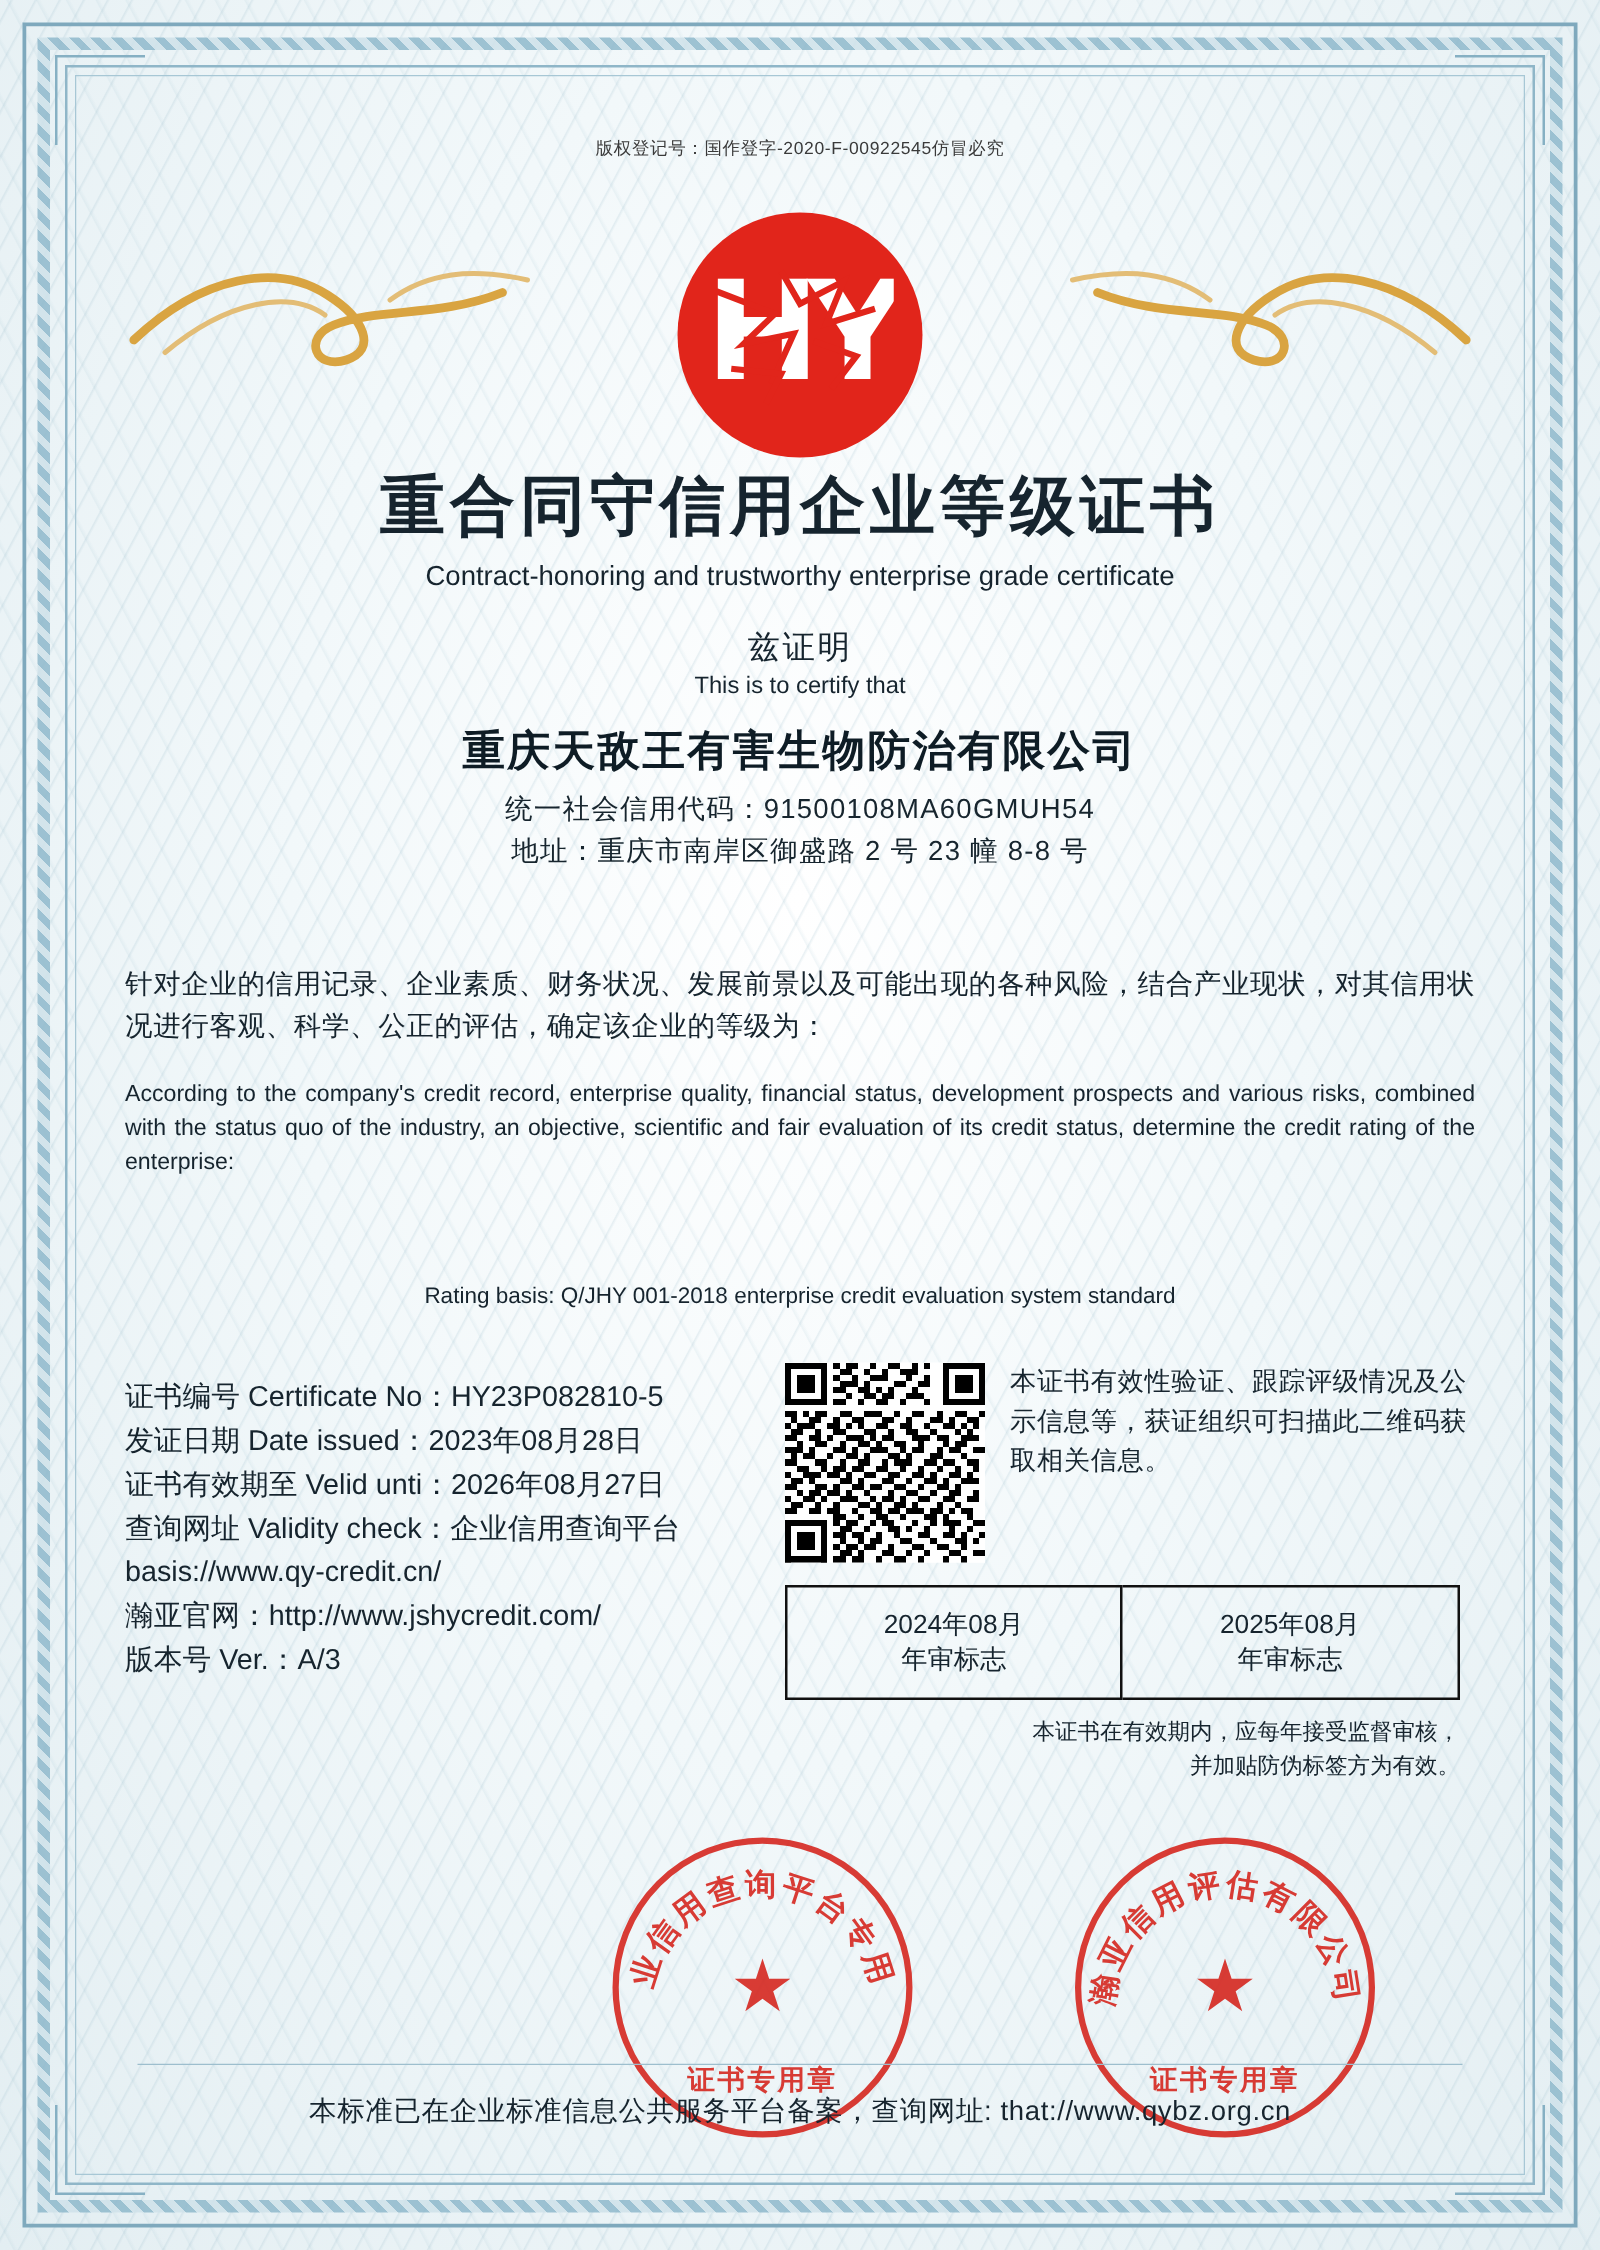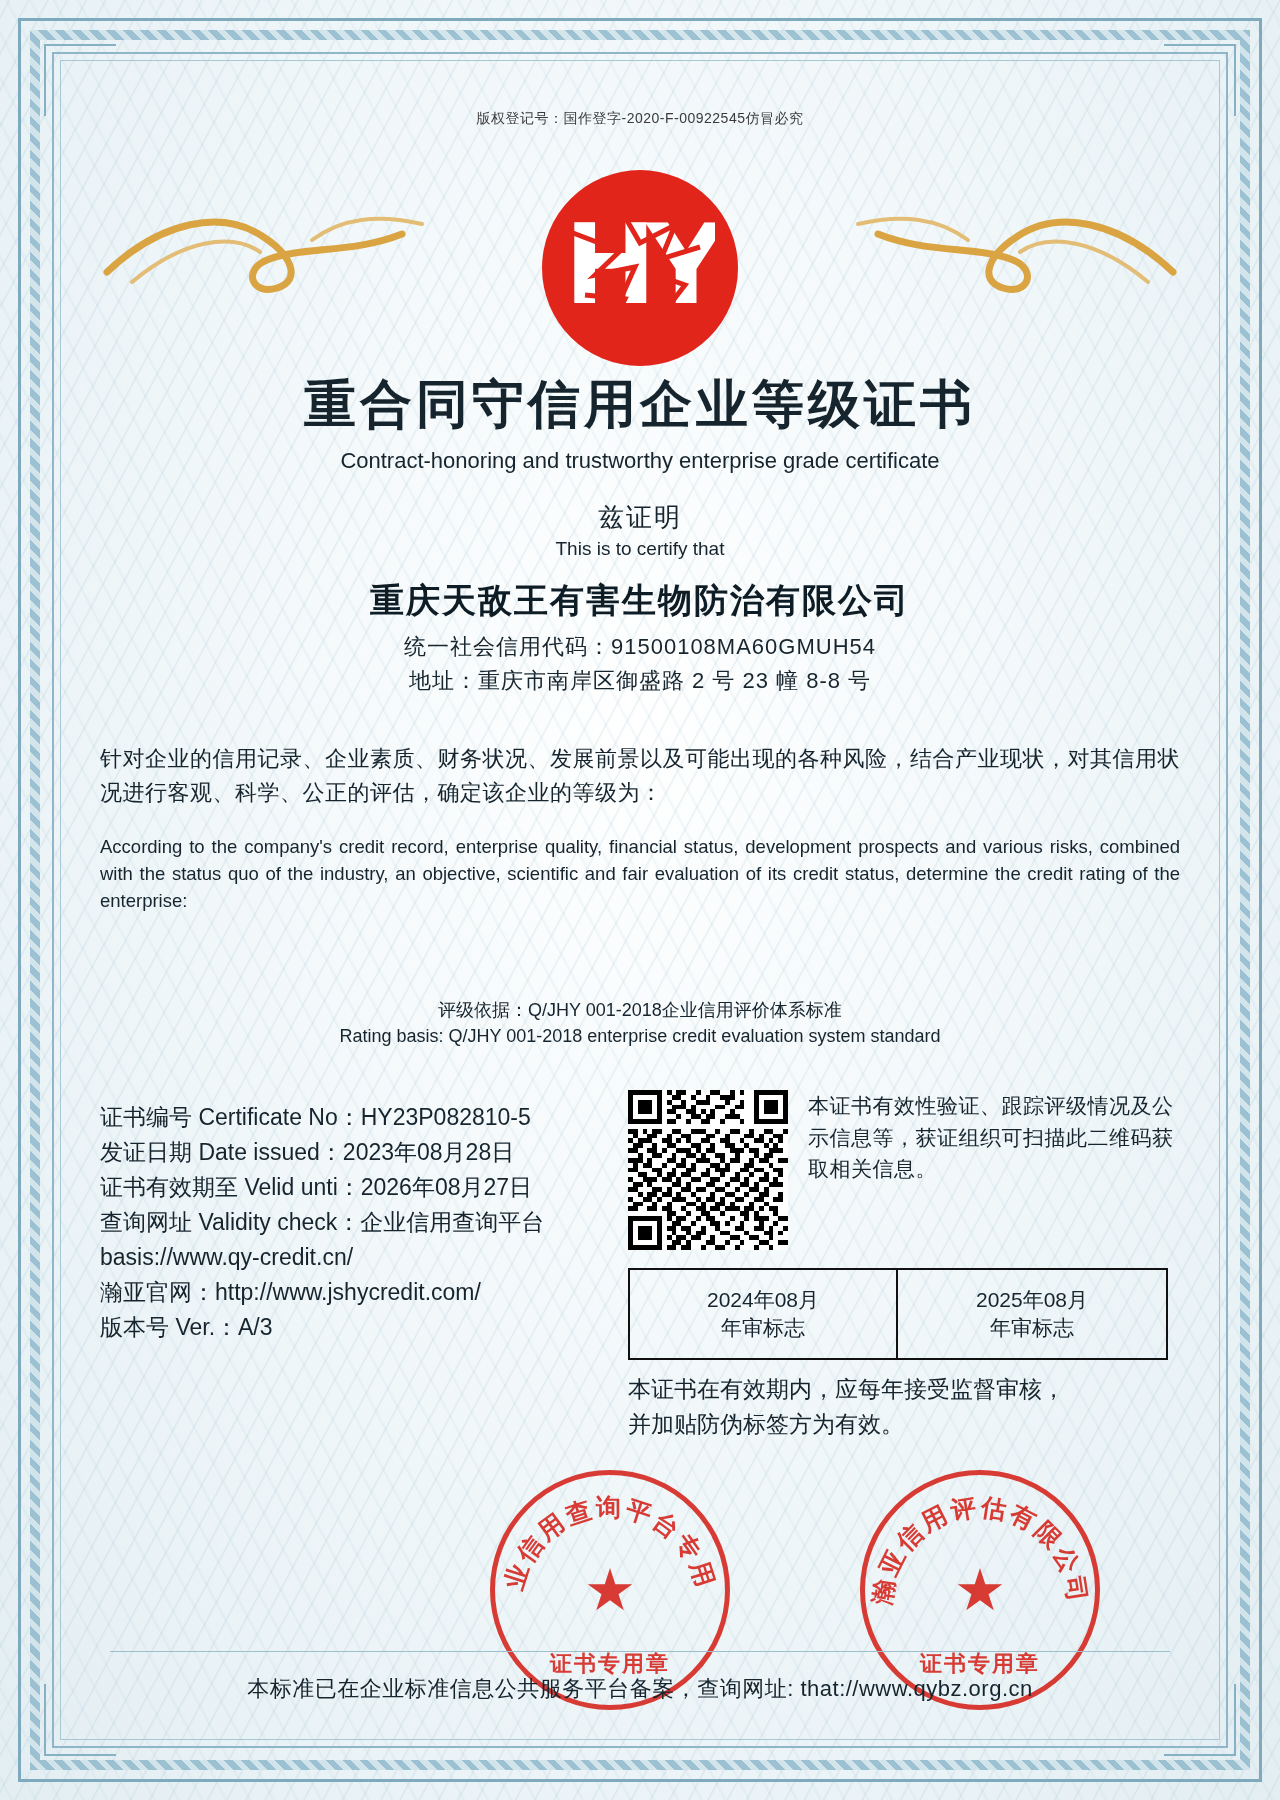--- a/index.html
+++ b/index.html
@@ -121,20 +121,21 @@
     position:absolute;top:596px;left:0;right:0;text-align:center;
     font-size:22px;color:#17252e;letter-spacing:1px;
   }
 
   .para{
     position:absolute;top:672px;left:30px;right:30px;
   }
   .para .cn{
     font-size:22px;color:#16242e;line-height:1.55;text-align:justify;
     letter-spacing:.5px;
+    margin-top:28px;
   }
   .para .en{
     margin-top:24px;
     font-size:18.5px;color:#16242e;line-height:1.45;text-align:justify;
   }
 
   .level{
     position:absolute;top:858px;left:0;right:0;text-align:center;
     font-size:48px;font-weight:bold;color:#e11d12;letter-spacing:1px;
   }
@@ -171,21 +172,21 @@
   }
   .stamp-box{
     width:270px;height:92px;border:2px solid #111;
     display:flex;flex-direction:column;align-items:center;justify-content:center;
     font-size:21px;color:#16242e;line-height:1.35;
     box-sizing:border-box;
   }
   .stamp-box + .stamp-box{border-left:none;}
   .notice{
     position:absolute;left:0;top:282px;width:540px;
-    font-size:23px;color:#16242e;line-height:1.5;
+    text-align:right;font-size:18px;color:#16242e;line-height:1.5;
   }
 
   .seals{
     position:absolute;top:1400px;left:0;right:0;height:250px;
   }
   .seal{
     position:absolute;width:230px;height:230px;border-radius:50%;
     border:5px solid #d5221a;
     top:0;
     opacity:.88;
@@ -264,21 +265,20 @@
 
     <div class="company">重庆天敌王有害生物防治有限公司</div>
     <div class="usci">统一社会信用代码：91500108MA60GMUH54</div>
     <div class="addr">地址：重庆市南岸区御盛路 2 号 23 幢 8-8 号</div>
 
     <div class="para">
       <div class="cn">针对企业的信用记录、企业素质、财务状况、发展前景以及可能出现的各种风险，结合产业现状，对其信用状况进行客观、科学、公正的评估，确定该企业的等级为：</div>
       <div class="en">According to the company's credit record, enterprise quality, financial status, development prospects and various risks, combined with the status quo of the industry, an objective, scientific and fair evaluation of its credit status, determine the credit rating of the enterprise:</div>
     </div>
 
-    <div class="basis-cn">评级依据：Q/JHY 001-2018企业信用评价体系标准</div>
     <div class="basis-en">Rating basis: Q/JHY 001-2018 enterprise credit evaluation system standard</div>
 
     <div class="info">
       <div>证书编号 Certificate No：HY23P082810-5</div>
       <div>发证日期 Date issued：2023年08月28日</div>
       <div>证书有效期至 Velid unti：2026年08月27日</div>
       <div>查询网址 Validity check：企业信用查询平台</div>
       <div>basis://www.qy-credit.cn/</div>
       <div>瀚亚官网：http://www.jshycredit.com/</div>
       <div>版本号 Ver.：A/3</div>

